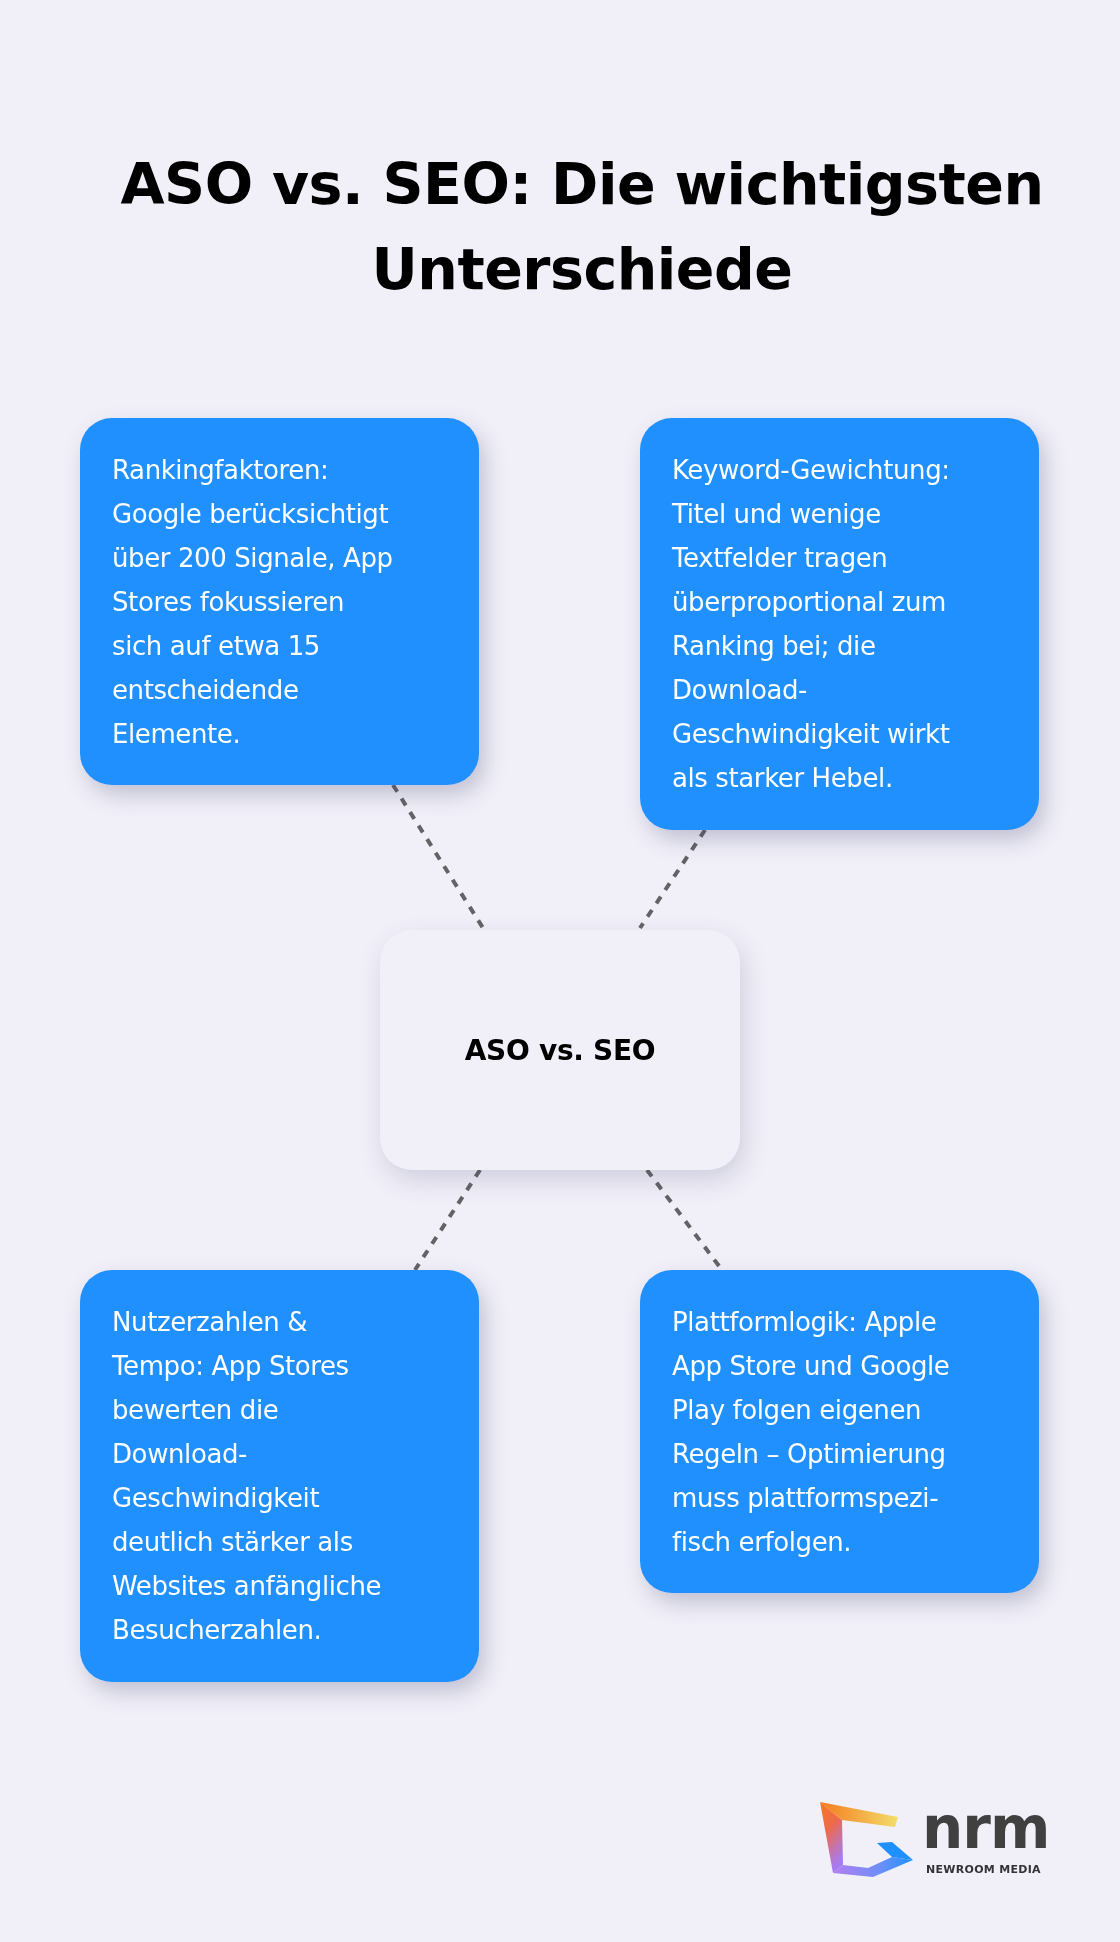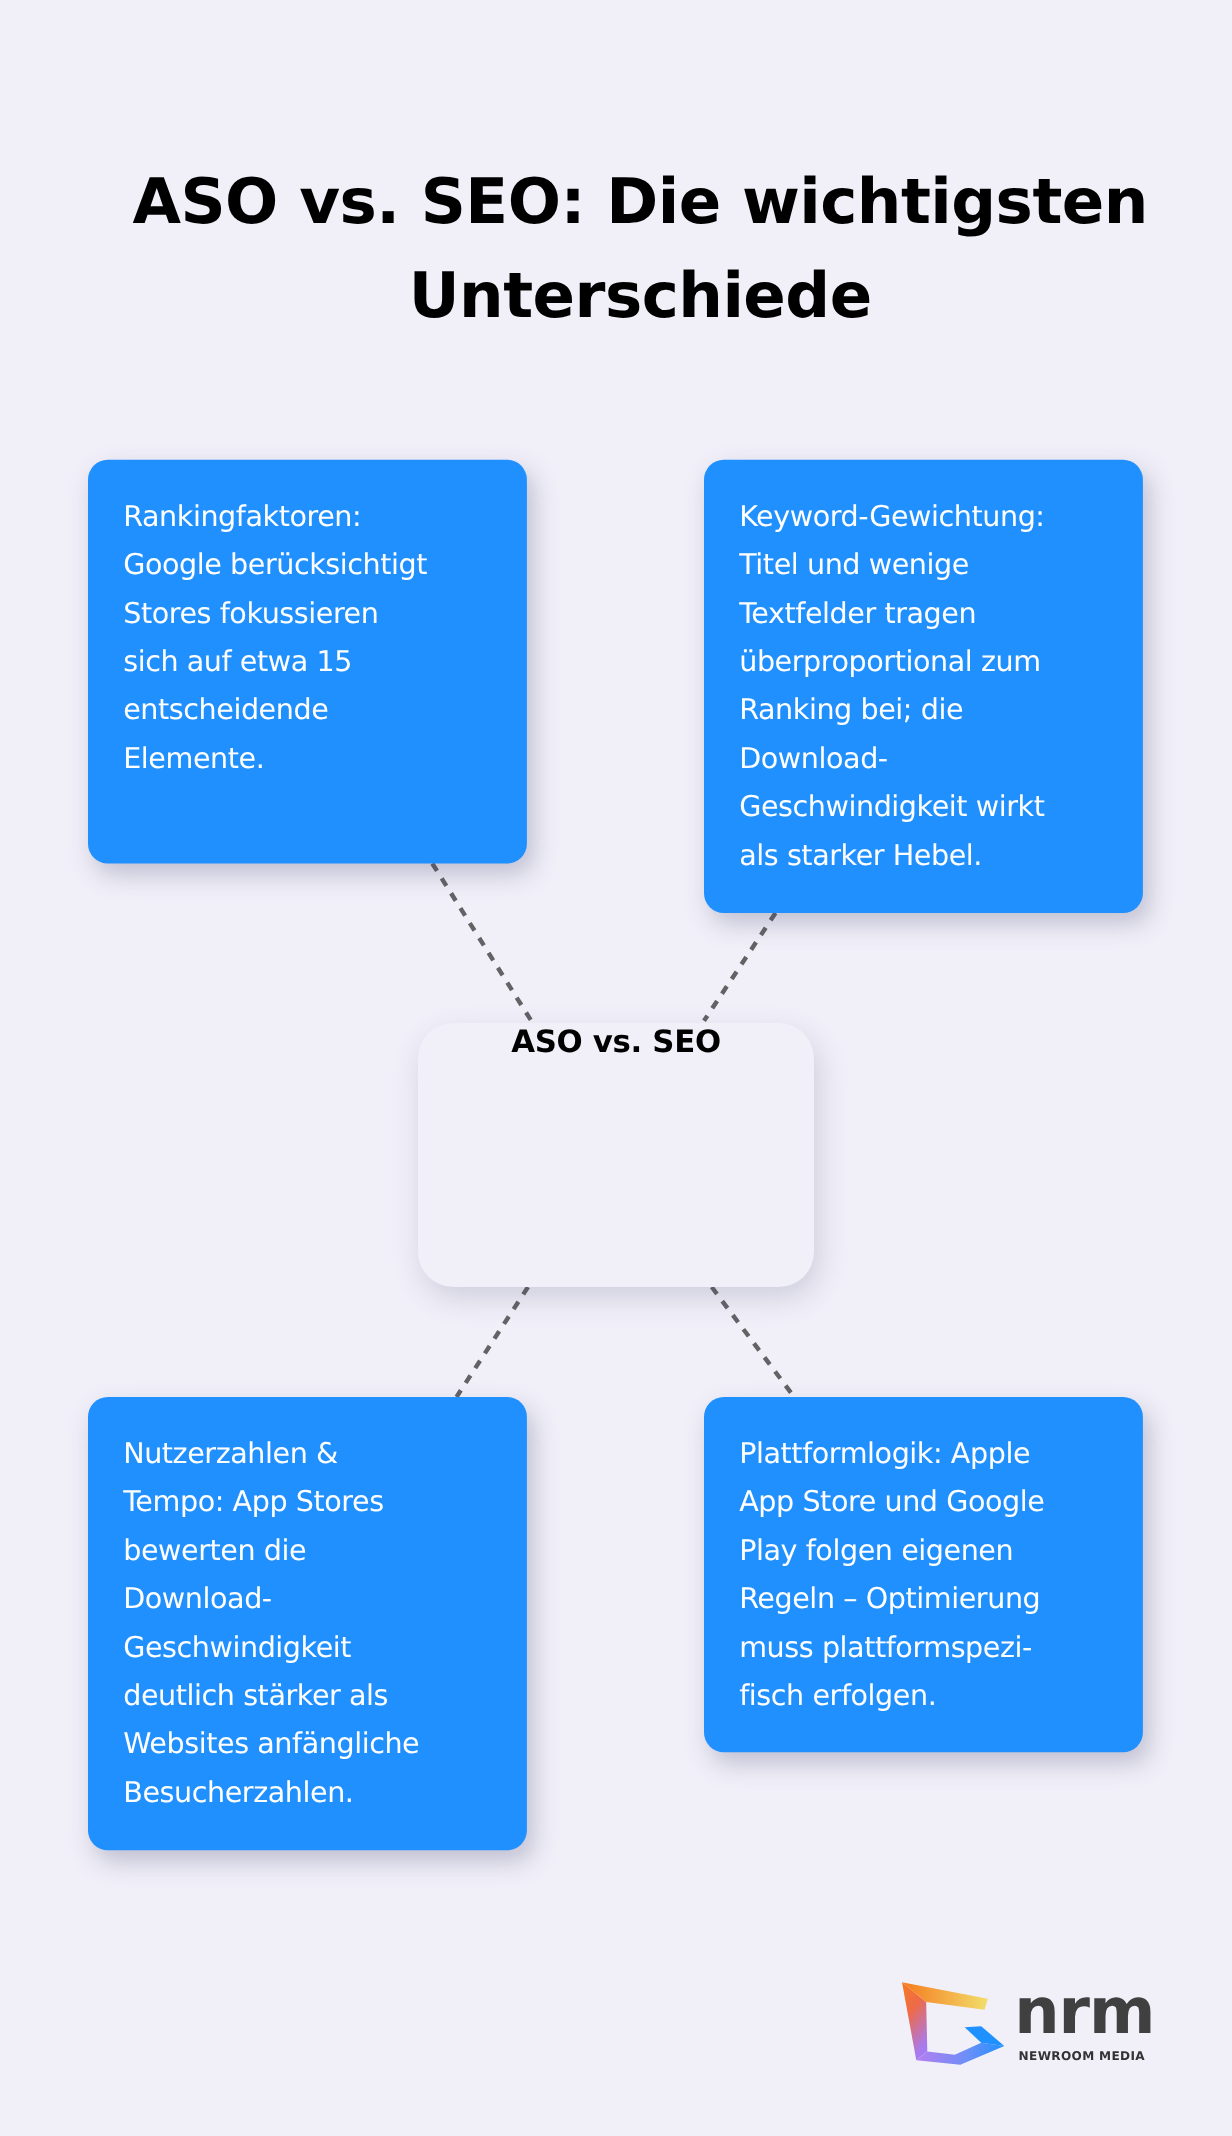--- a/index.html
+++ b/index.html
@@ -33,21 +33,21 @@
       left: 0;
       top: 0;
       width: 1120px;
       height: 1942px;
       pointer-events: none;
     }
     .card {
       position: absolute;
       box-sizing: border-box;
       width: 399px;
-      border-radius: 18px;
+      border-radius: 32px;
       background: #2190FF;
       color: #FFFFFF;
       padding: 30px 2px 0 32px;
       font-family: "DejaVu Sans", sans-serif;
       font-size: 26px;
       line-height: 44px;
       box-shadow: 6px 10px 22px rgba(70, 70, 110, 0.28);
       letter-spacing: -0.4px;
     }
     .card .line { display: block; white-space: nowrap; }
@@ -58,20 +58,21 @@
     .center-box {
       position: absolute;
       left: 380px;
       top: 930px;
       width: 360px;
       height: 240px;
       border-radius: 32px;
       background: #F1F0F9;
       box-shadow: 4px 10px 26px rgba(70, 70, 110, 0.20);
       display: flex;
+      align-items: center;
       justify-content: center;
     }
     .center-label {
       font-family: "DejaVu Sans", sans-serif;
       font-weight: bold;
       font-size: 28px;
       color: #000000;
       letter-spacing: -0.3px;
     }
     .logo {
@@ -125,20 +126,21 @@
     <line x1="393" y1="785" x2="483" y2="928"></line>
     <line x1="705" y1="830" x2="640" y2="928"></line>
     <line x1="480" y1="1170" x2="415" y2="1270"></line>
     <line x1="647" y1="1170" x2="722" y2="1270"></line>
   </g>
 </svg>
 
 <div class="card card-1">
   <span class="line">Rankingfaktoren:</span>
   <span class="line">Google berücksichtigt</span>
+  <span class="line">über 200 Signale, App</span>
   <span class="line">Stores fokussieren</span>
   <span class="line">sich auf etwa 15</span>
   <span class="line">entscheidende</span>
   <span class="line">Elemente.</span>
 </div>
 
 <div class="card card-2">
   <span class="line">Keyword-Gewichtung:</span>
   <span class="line">Titel und wenige</span>
   <span class="line">Textfelder tragen</span>

